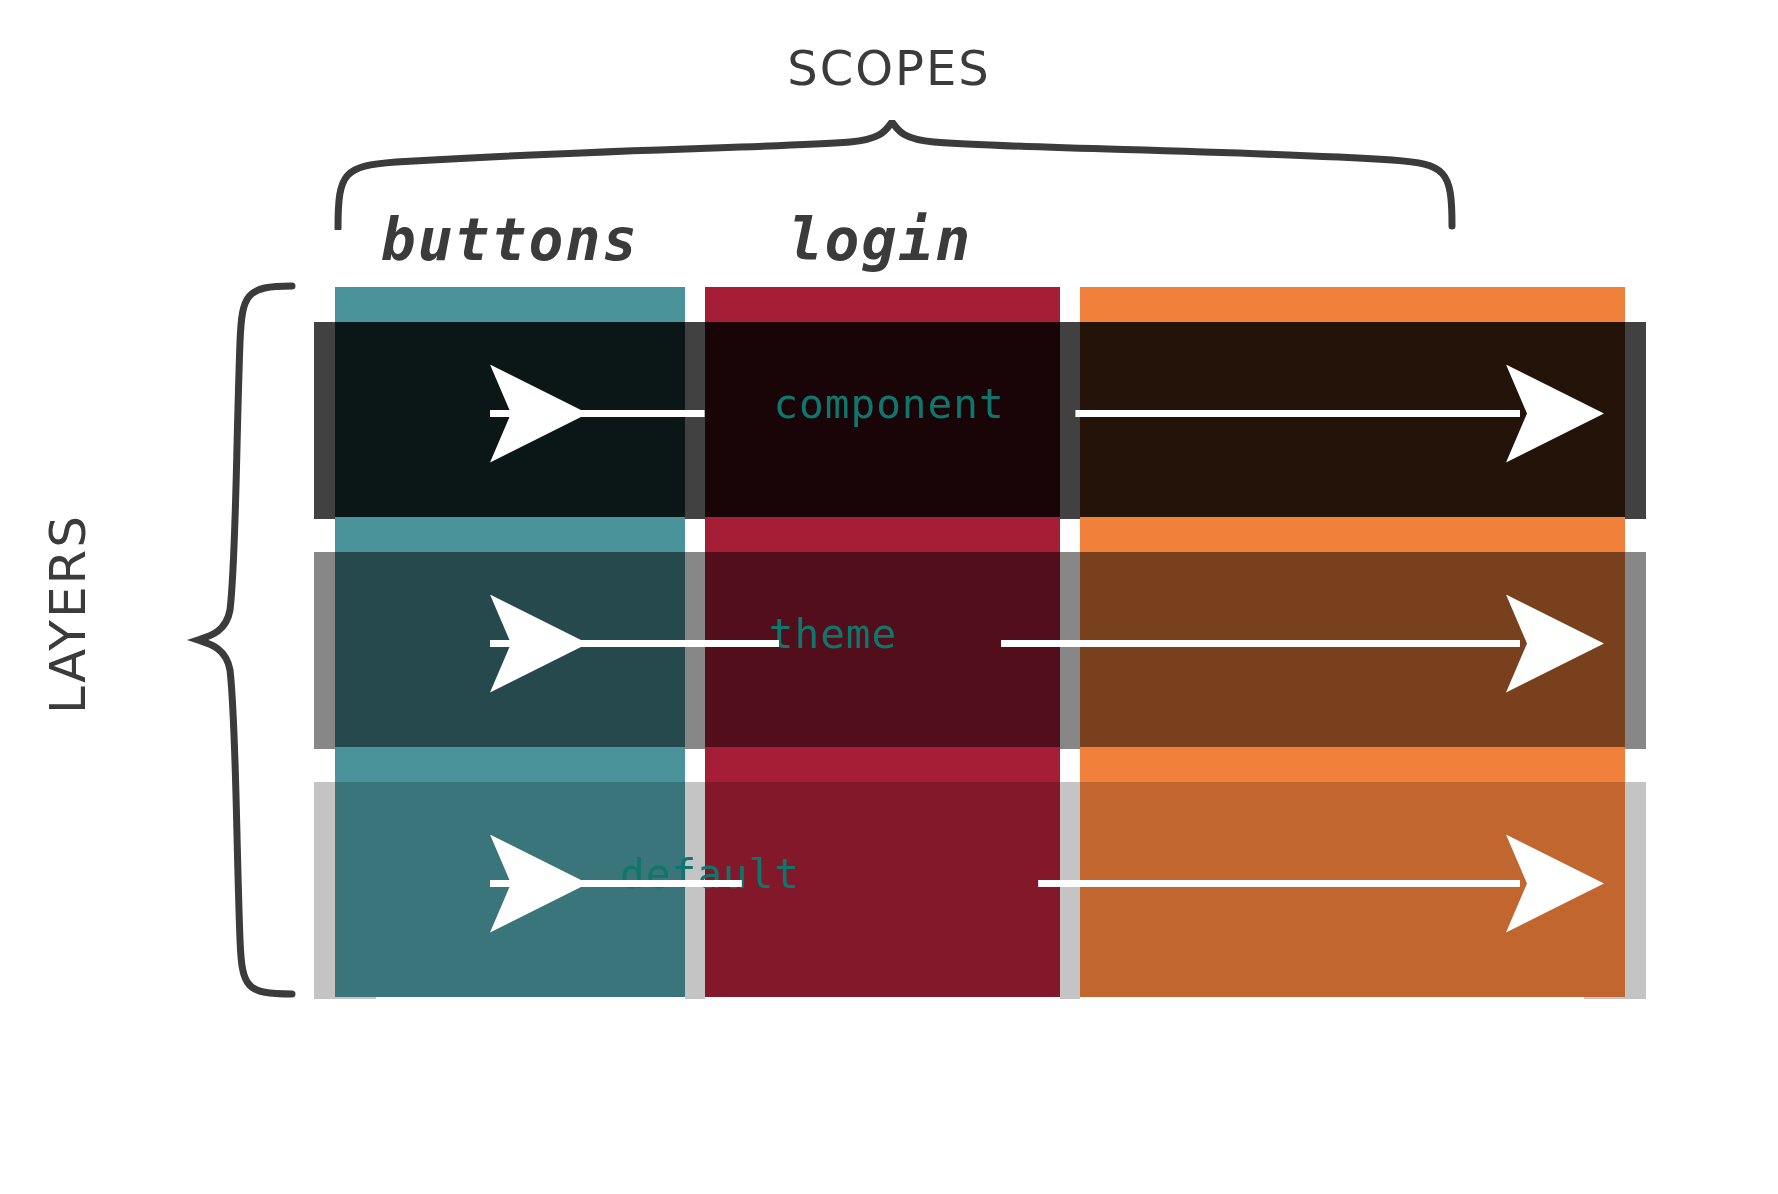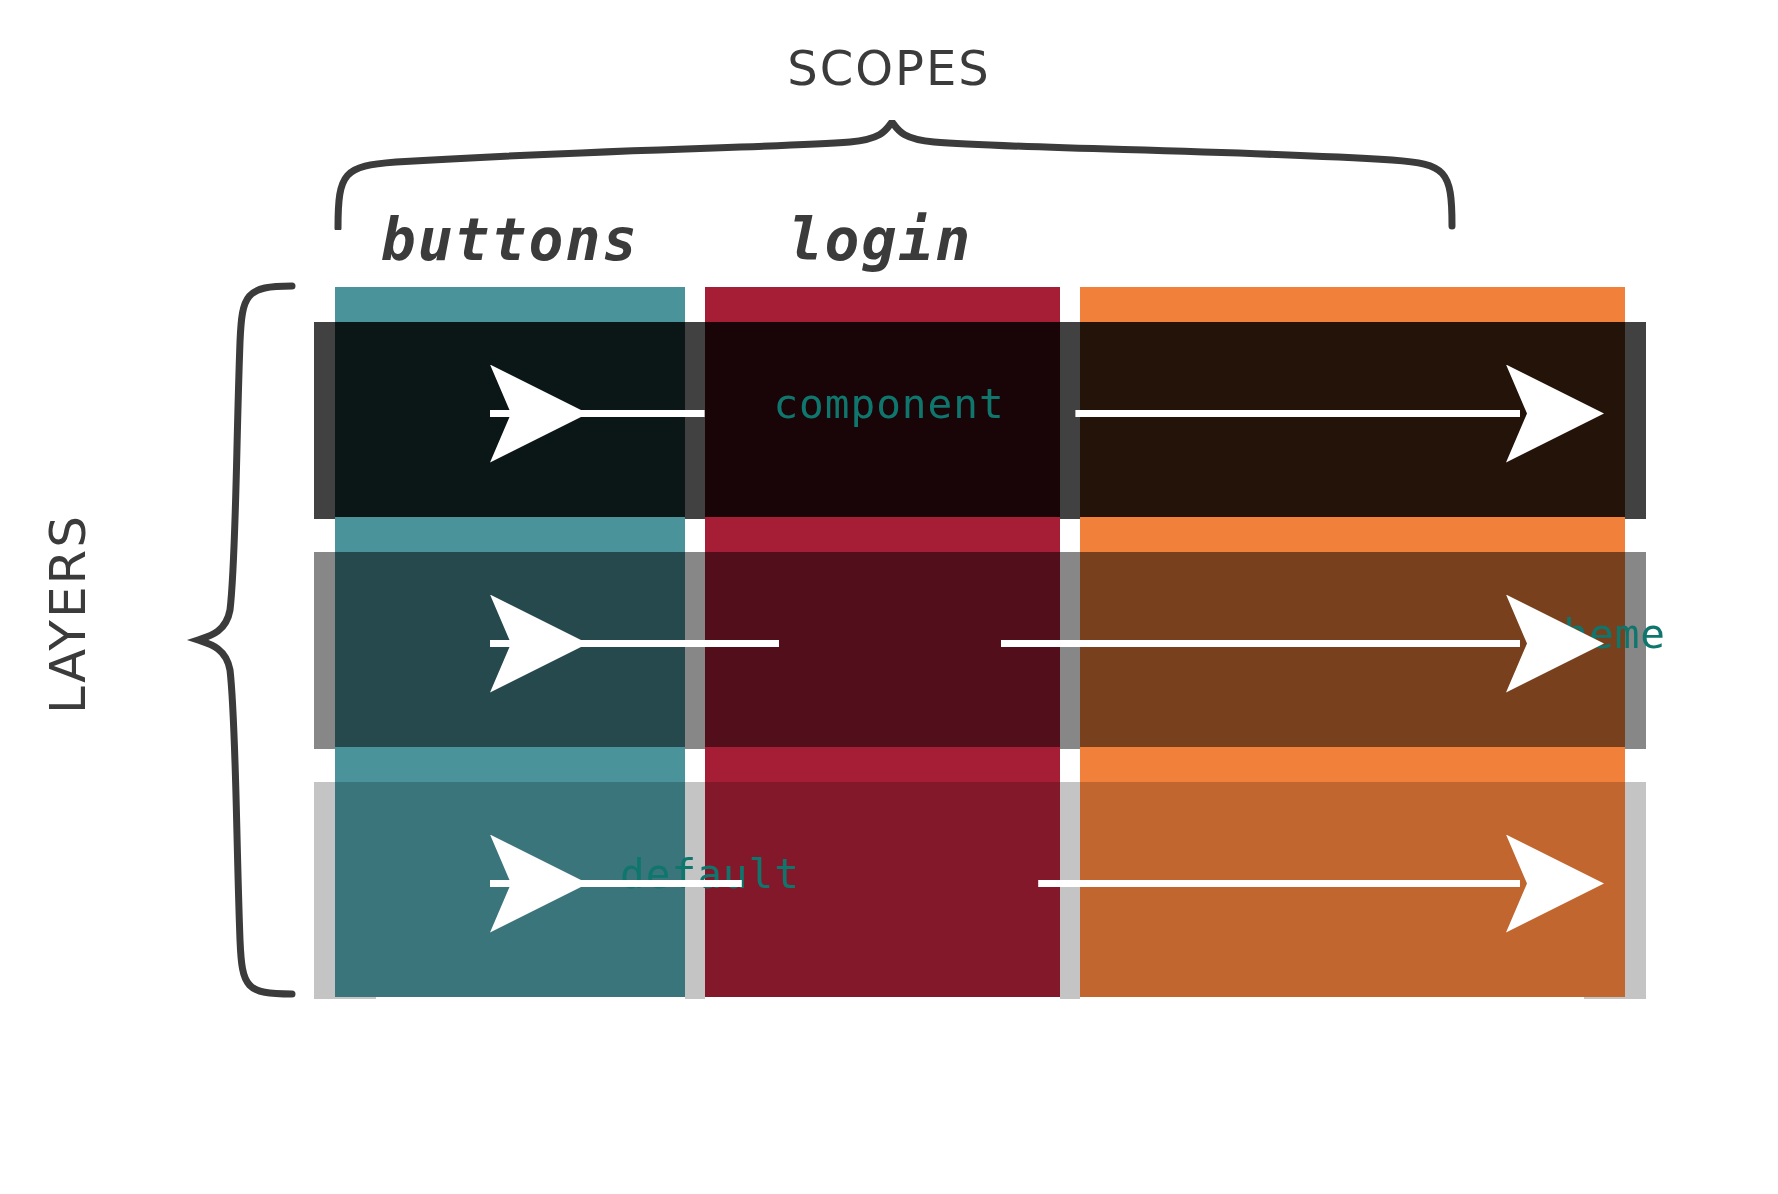--- a/index.html
+++ b/index.html
@@ -92,21 +92,21 @@
       <div class="shade" style="left: 335px; top: 322px; width: 350px; height: 195px; background: rgba(0, 0, 0, 0.85);"></div>
       <div class="shade" style="left: 705px; top: 322px; width: 355px; height: 195px; background: rgba(0, 0, 0, 0.85);"></div>
       <div class="shade" style="left: 1080px; top: 322px; width: 545px; height: 195px; background: rgba(0, 0, 0, 0.85);"></div>
       <div class="shade" style="left: 335px; top: 552px; width: 350px; height: 195px; background: rgba(0, 0, 0, 0.5);"></div>
       <div class="shade" style="left: 705px; top: 552px; width: 355px; height: 195px; background: rgba(0, 0, 0, 0.5);"></div>
       <div class="shade" style="left: 1080px; top: 552px; width: 545px; height: 195px; background: rgba(0, 0, 0, 0.5);"></div>
       <div class="shade" style="left: 335px; top: 782px; width: 350px; height: 215px; background: rgba(0, 0, 0, 0.2);"></div>
       <div class="shade" style="left: 705px; top: 782px; width: 355px; height: 215px; background: rgba(0, 0, 0, 0.2);"></div>
       <div class="shade" style="left: 1080px; top: 782px; width: 545px; height: 215px; background: rgba(0, 0, 0, 0.2);"></div>
       <div class="rowlabel" style="left: 0px; width: 1778px; top: 379.5px;">component</div>
-      <div class="rowlabel" style="left: 0px; width: 1666px; top: 609.5px; text-align: right;">theme</div>
+      <div class="rowlabel" style="left: 0px; width: 1666px; top: 609.5px;">theme</div>
       <div class="rowlabel" style="left: 4px; width: 1412px; top: 849.5px;">default</div>
     </div>
 
   <svg class="arrows" viewBox="0 0 1778 1194">
     <defs>
       <marker id="ahL" markerWidth="16" markerHeight="14" refX="14" refY="7" orient="auto" markerUnits="strokeWidth">
         <path d="M14,0 L0,7 L14,14 L11,7 Z" fill="#ffffff"></path>
       </marker>
       <marker id="ahR" markerWidth="16" markerHeight="14" refX="2" refY="7" orient="auto" markerUnits="strokeWidth">
         <path d="M0,0 L14,7 L0,14 L3,7 Z" fill="#ffffff"></path>

